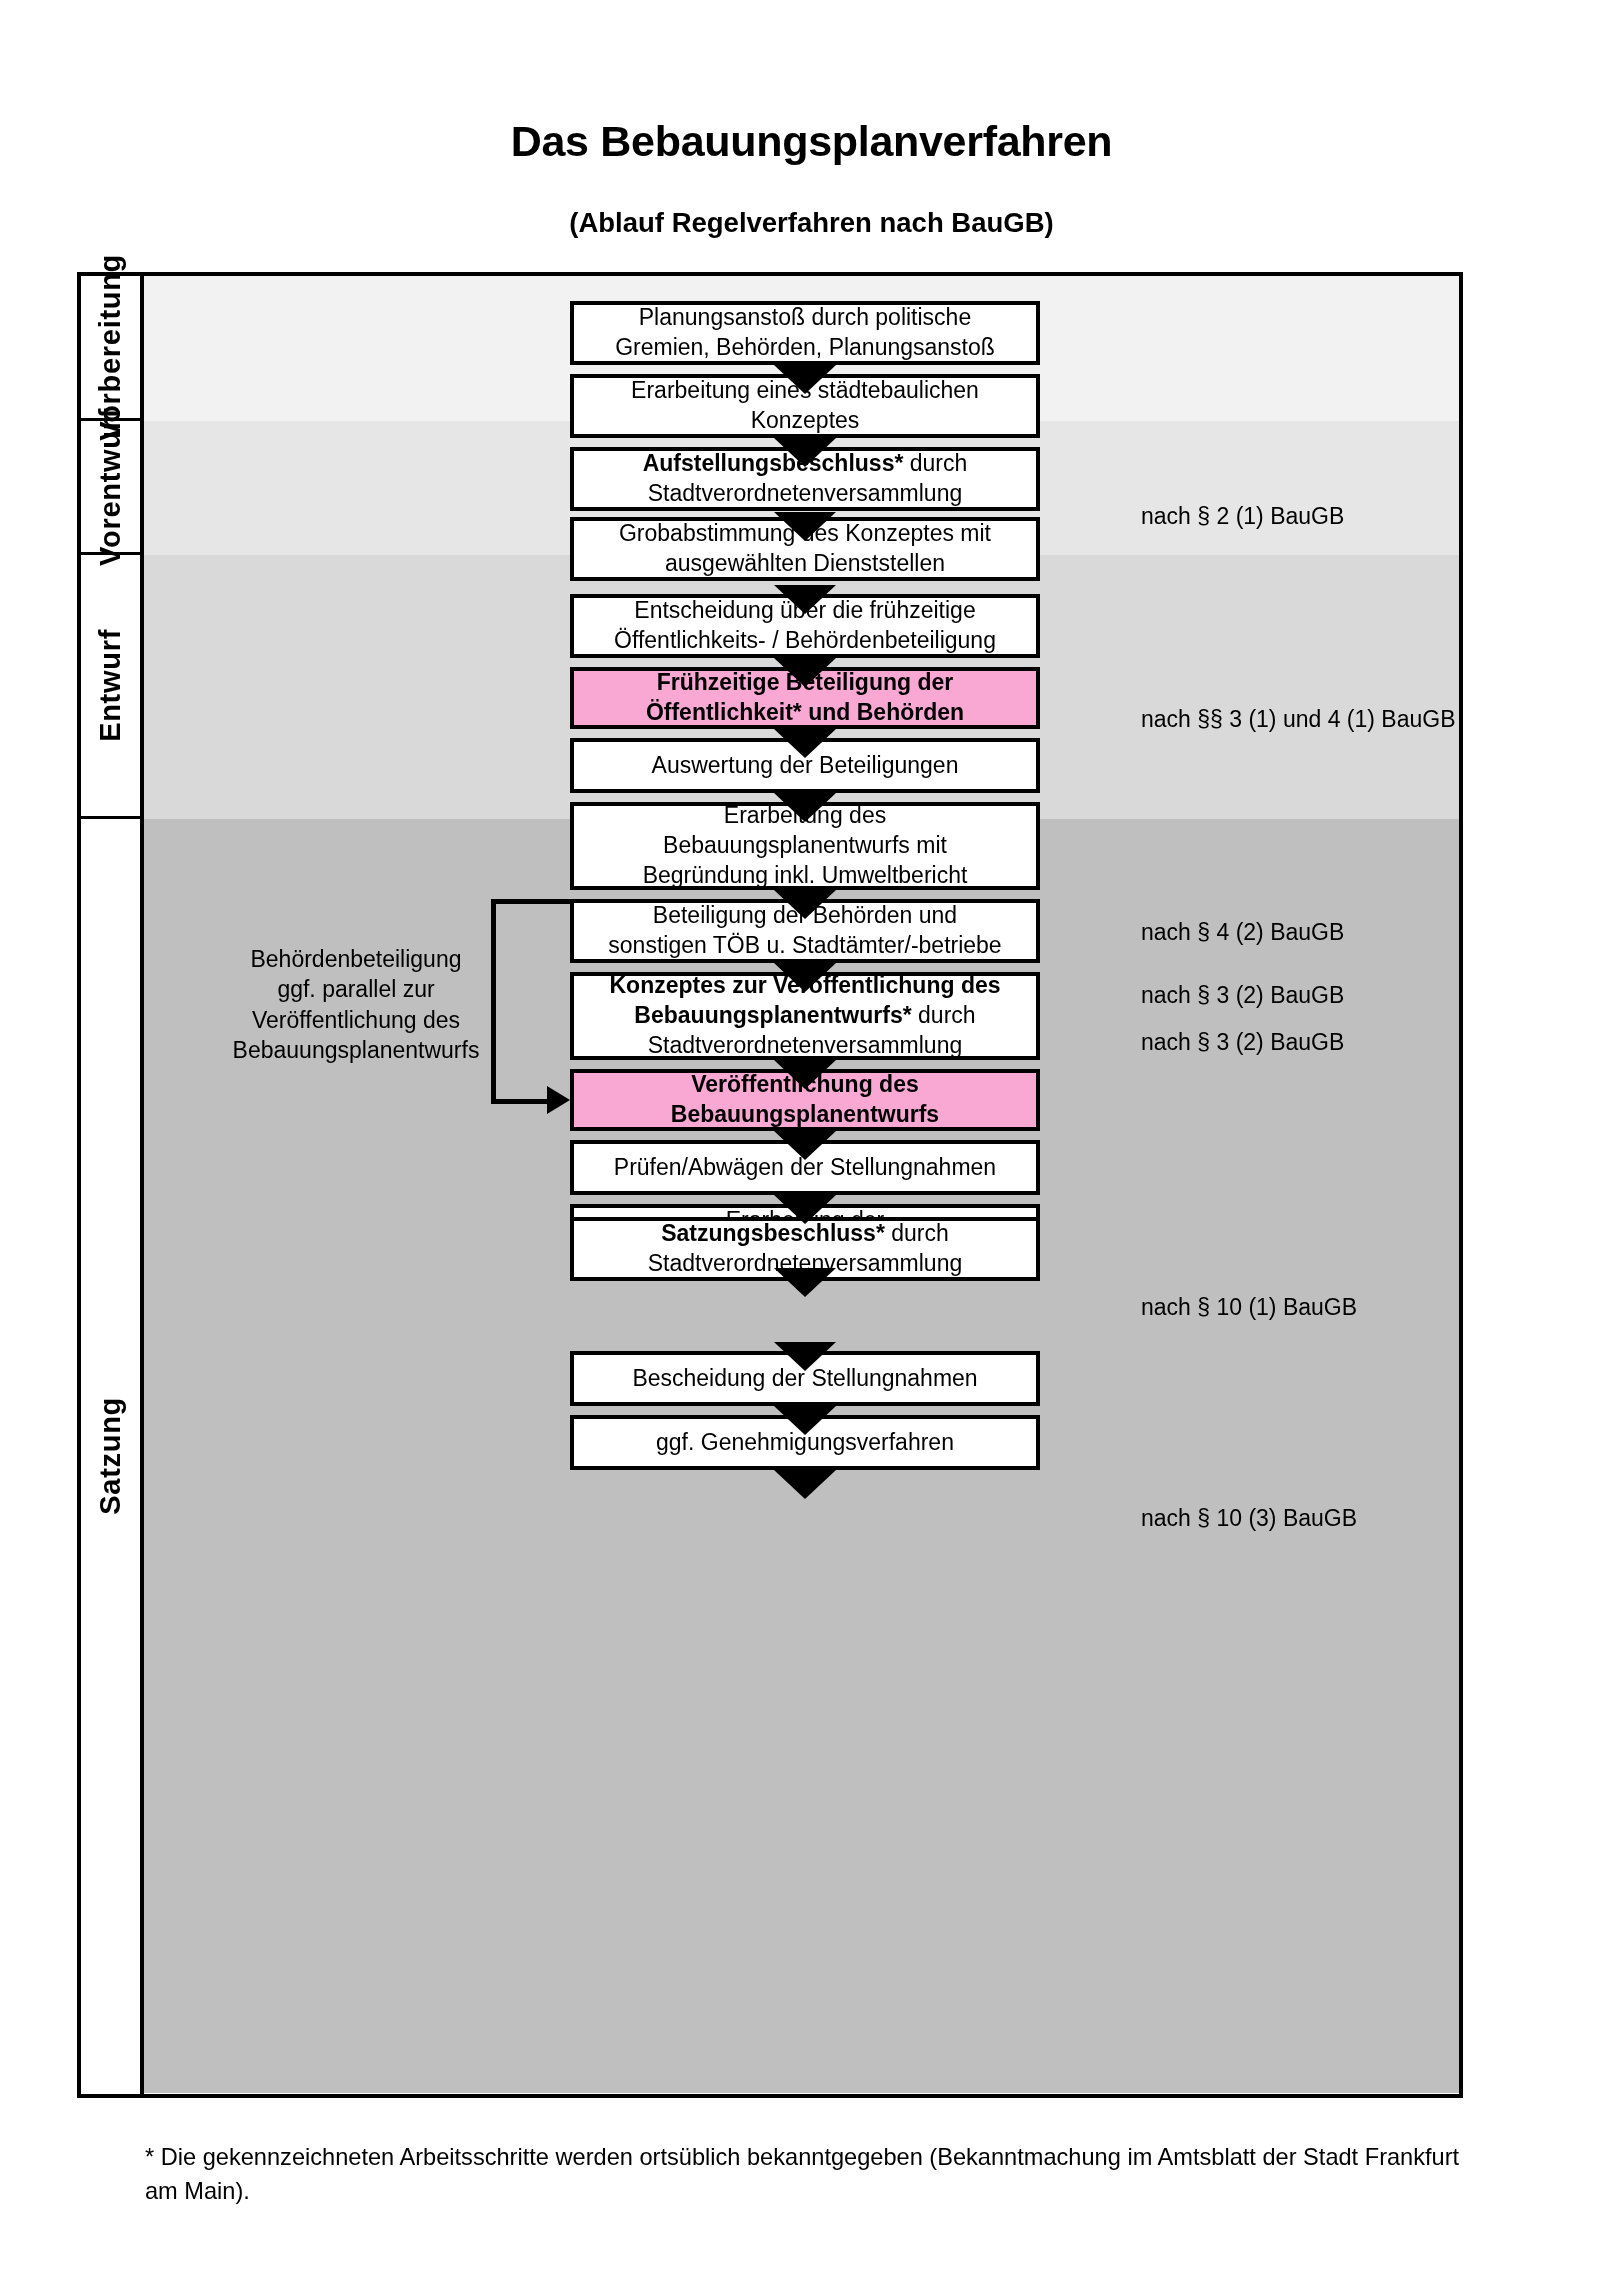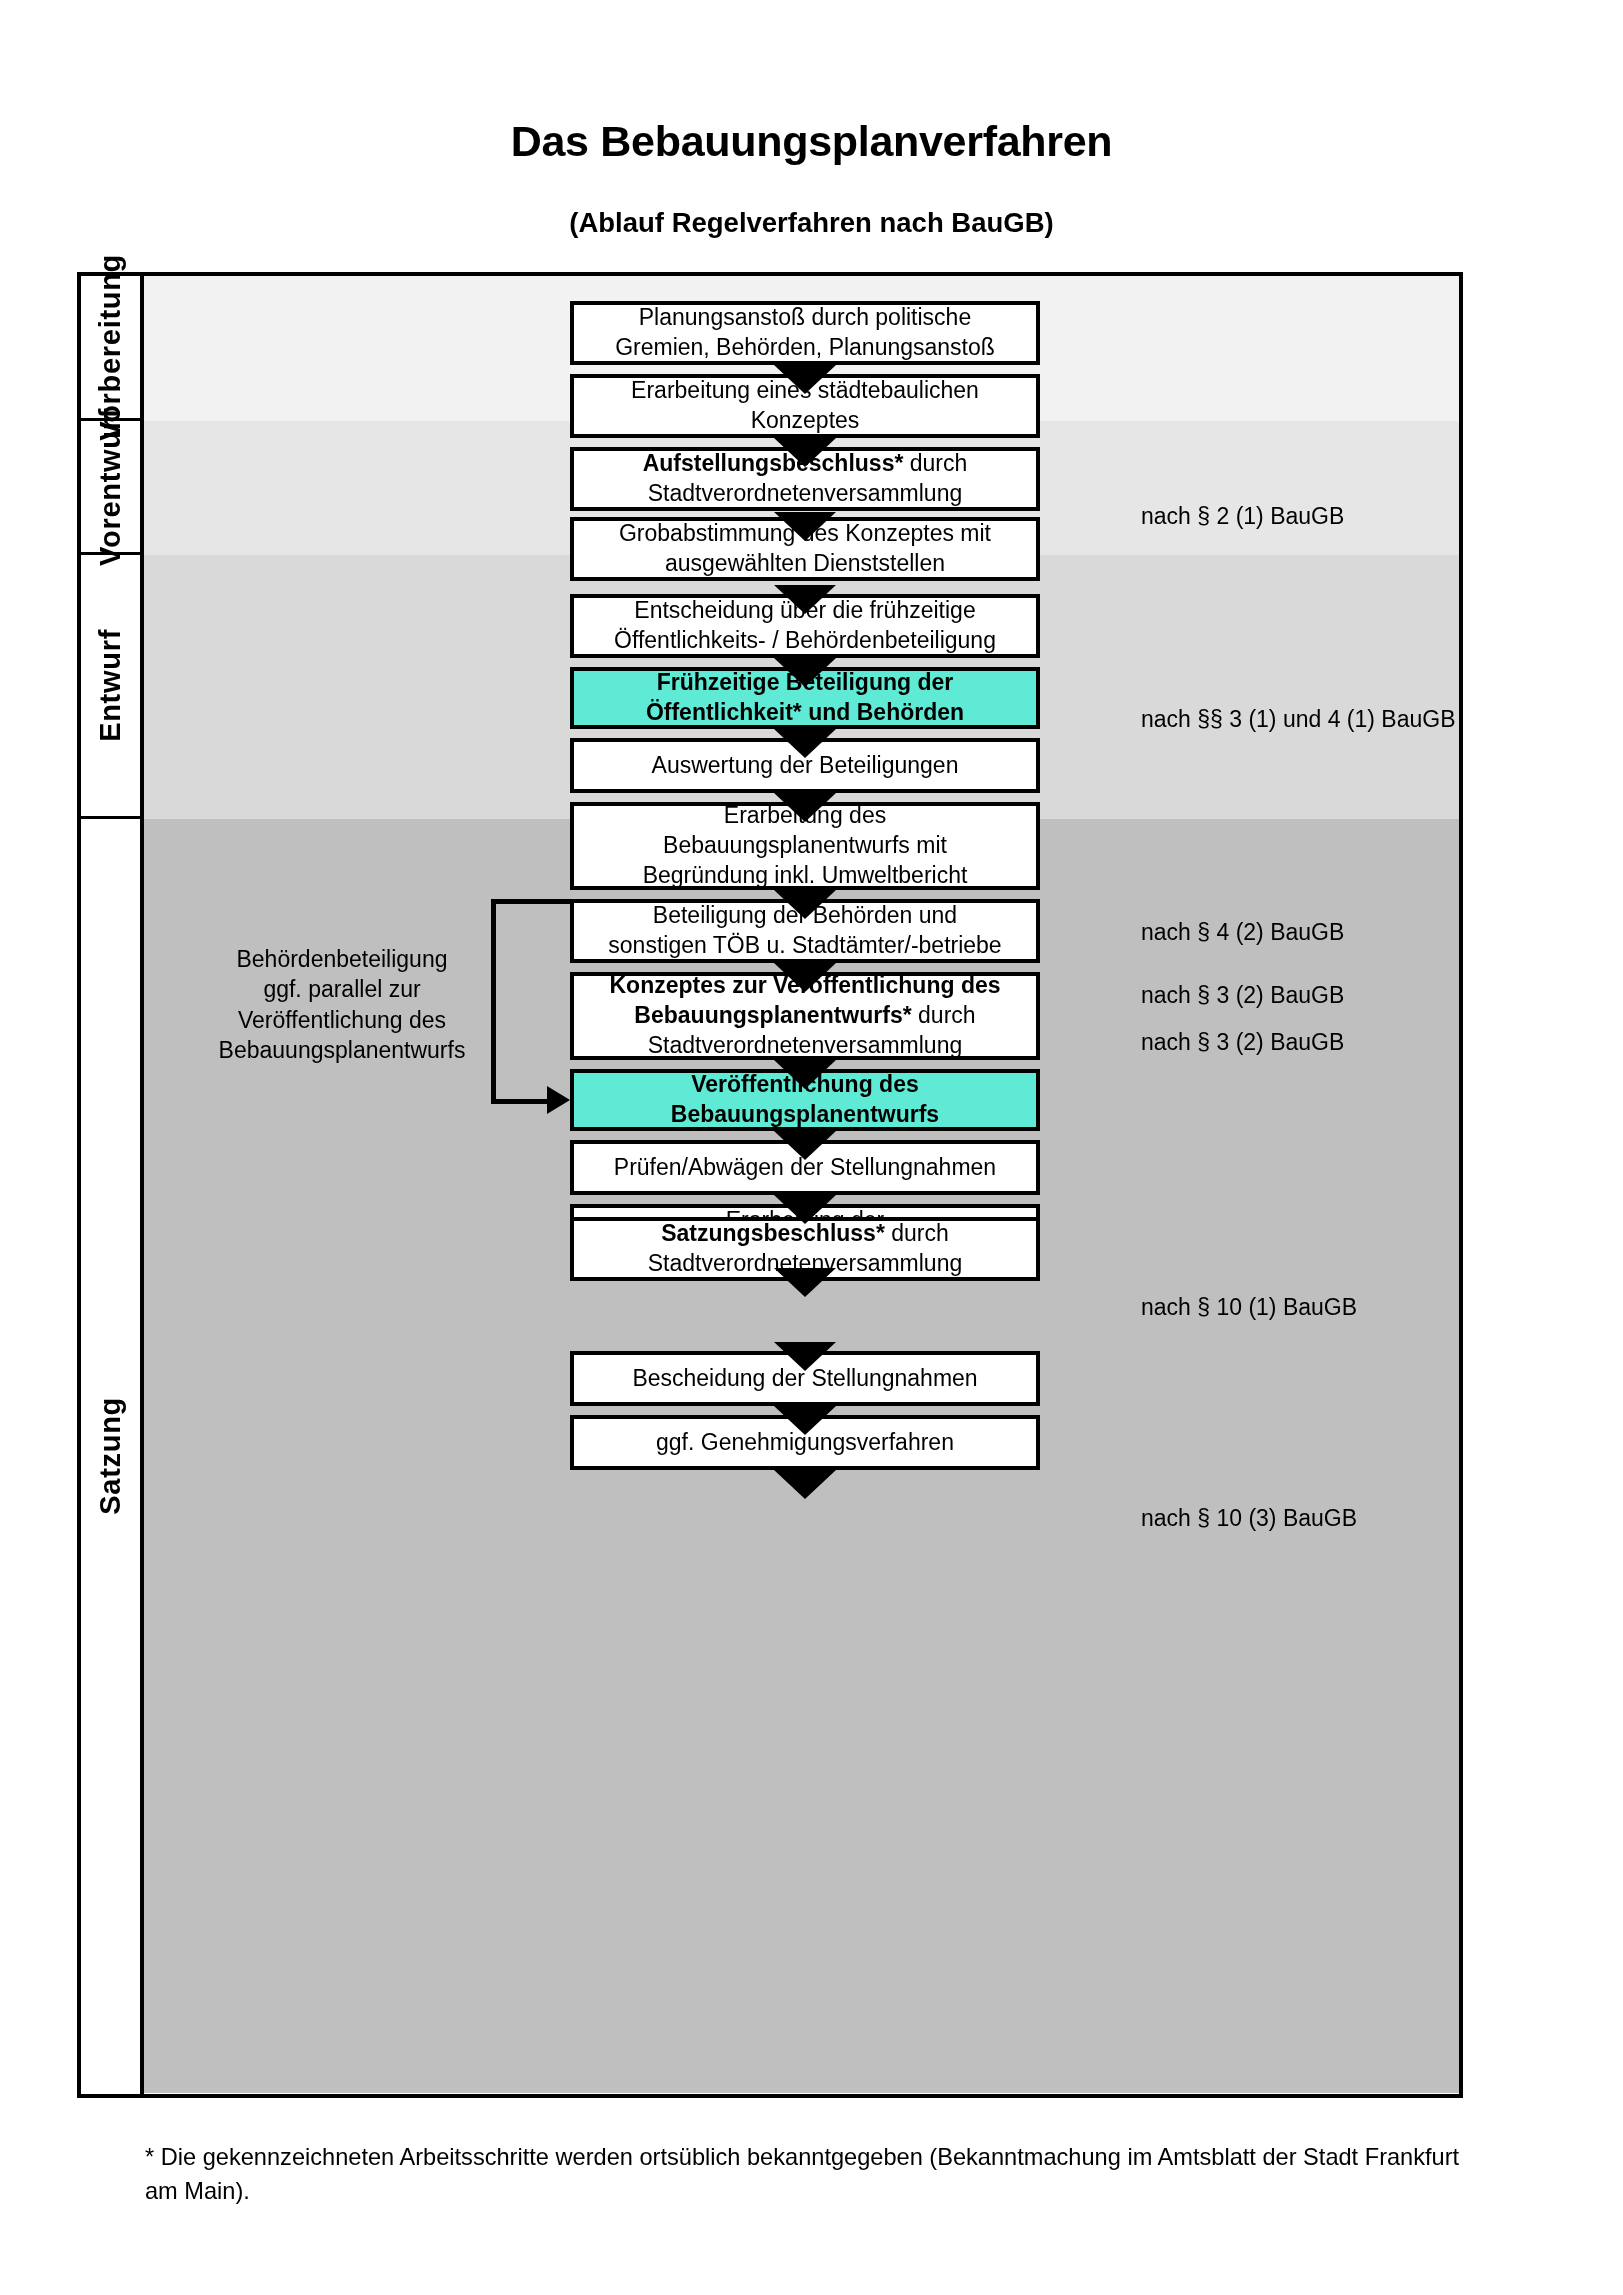--- a/index.html
+++ b/index.html
@@ -47,39 +47,39 @@
   
   #flow{position:absolute;left:0;top:0;width:100%;height:100%;z-index:3;border-radius:9px;}
 
   .node{
     position:absolute;left:489px;width:470px;
     border:4.6px solid #000;background:#fff;box-sizing:border-box;
     display:flex;align-items:center;justify-content:center;
     text-align:center;font-size:23px;line-height:1.30;
     padding:3.9px 7.9px;
   }
-  .node.blue{background:#5eead4;}
+  .node.blue{background:#f9a8d4;}
   .node b{font-weight:bold;}
 
   
   .arrow{
     position:absolute;width:0;height:0;z-index:4;
     border-left:31px solid transparent;
     border-right:31px solid transparent;
     border-top:29px solid #000;
   }
 
   
   .note{
     position:absolute;left:1060px;font-size:23px;white-space:nowrap;z-index:4;
   }
 
   
   .side-note{
-    position:absolute;left:104px;width:314px;text-align:center;
+    position:absolute;left:118px;width:314px;text-align:center;
     font-size:23px;line-height:1.32;z-index:4;
   }
 
   
   .brk-top{position:absolute;height:4.6px;background:#000;z-index:5;}
   .brk-v{position:absolute;width:4.6px;background:#000;z-index:5;}
   .brk-bot{position:absolute;height:4.6px;background:#000;z-index:5;}
   .brk-head{
     position:absolute;width:0;height:0;z-index:5;
     border-top:14.4px solid transparent;

